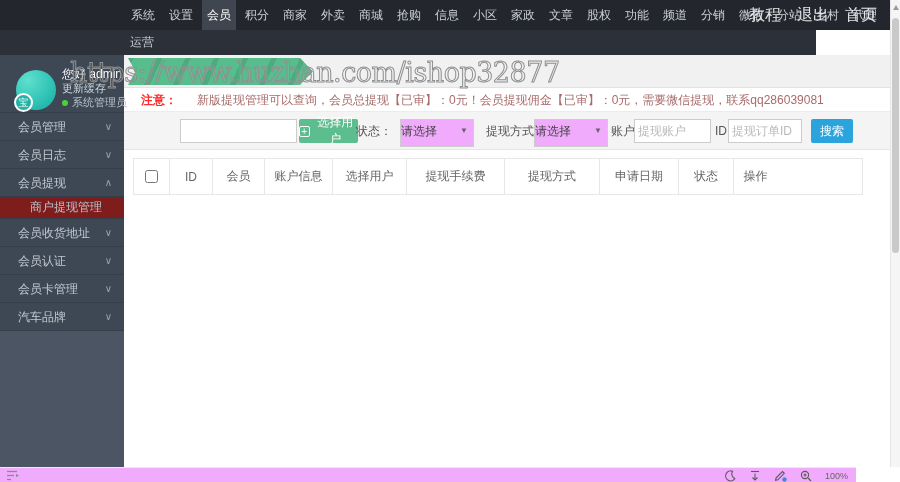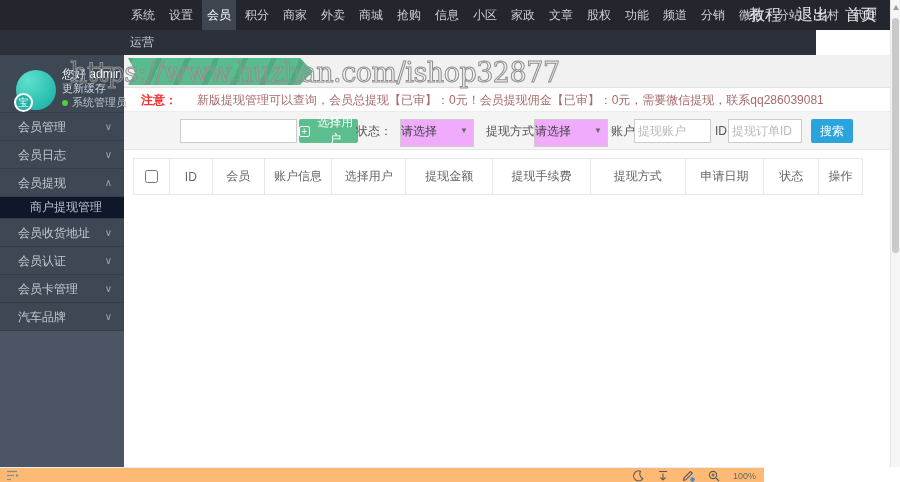--- a/index.html
+++ b/index.html
@@ -31,21 +31,21 @@
     background:#25b3a7; border:2px solid #fff; color:#fff; font-size:10px; line-height:15px; text-align:center; }
   .profile-txt { position:absolute; left:62px; top:12px; }
   .greeting { font-size:12px; color:#fff; line-height:14px; white-space:nowrap; }
   .refresh { font-size:11px; color:#cdd5dc; line-height:14px; cursor:pointer; }
   .role-line { font-size:11px; color:#b7c1ca; line-height:14px; white-space:nowrap; }
   .dot { display:inline-block; width:6px; height:6px; border-radius:50%; background:var(--online-green,#4cd137); margin-right:4px; }
   .menu-item { position:relative; height:28px; line-height:28px; padding-left:18px; font-size:12px; color:#c2cad2;
     border-bottom:1px solid #353f4b; cursor:pointer; }
   .chev { position:absolute; right:12px; top:0; font-size:10px; color:#97a2ae; }
   .submenu .sub-menu-item { position:relative; height:21px; line-height:21px; padding-left:30px; font-size:12px;
-    color:#b9c2cb; background:#0f172a; cursor:pointer; }
+    color:#b9c2cb; background:#7f1d1d; cursor:pointer; }
   .submenu .sub-menu-item.active { background:var(--sidebar-active-bg,#29323e); color:#fff; }
   .submenu .sub-menu-item.active::before { content:""; position:absolute; left:0; top:0; width:3px; height:100%; background:#fff; }
   .submenu { border-bottom:1px solid #353f4b; }
 
   
   .main { position:absolute; left:124px; top:55px; width:766px; height:412px; background:#fff; z-index:4; }
   .crumb-strip { position:absolute; left:0; top:0; width:766px; height:33px; background:#f1f1f1; border-bottom:1px solid #e2e2e2; }
   .notice { position:absolute; left:0; top:33px; width:766px; height:24px; line-height:24px; padding-left:17px;
     font-size:12px; color:#a96a6a; border-bottom:1px solid #ececec; white-space:nowrap; overflow:hidden; }
   .notice b { color:var(--notice-red,#ff2a2a); font-weight:bold; margin-right:20px; }
@@ -83,21 +83,21 @@
     font-size:27px; letter-spacing:-0.5px; color:rgba(255,255,255,0.06);
     -webkit-text-stroke:1px #8f8f8f; white-space:nowrap; }
 
   
   .scrollbar { position:absolute; right:0; top:0; width:10px; height:467px; background:#f5f5f5; border-left:1px solid #e6e6e6; z-index:70; }
   .sb-arrow-up { position:absolute; left:2px; top:5px; width:0; height:0; border-left:3px solid transparent;
     border-right:3px solid transparent; border-bottom:5px solid #9a9a9a; }
   .sb-thumb { position:absolute; left:1px; top:18px; width:7px; height:235px; background:#c9c9c9; border-radius:4px; }
 
   
-  .statusbar { position:absolute; left:0; top:467px; width:764px; height:15px; background:#fdba74; border-top:1px solid #ececec; z-index:80; }
+  .statusbar { position:absolute; left:0; top:467px; width:856px; height:15px; background:#f0abfc; border-top:1px solid #ececec; z-index:80; }
   .sb-left { position:absolute; left:6px; top:2px; }
   .sb-right { position:absolute; right:8px; top:1px; display:flex; align-items:center; gap:13px; }
   .sb-icon { display:flex; align-items:center; cursor:pointer; }
   .zoom-level { font-size:9px; color:#666; }
 </style>
 </head>
 <body>
 
 <div class="topbar">
   <div class="topnav">
@@ -210,21 +210,20 @@
 
   <div class="table-wrap">
     <div class="thead">
       <div class="th c-cb">
           <input type="checkbox" style="">
         </div>
       <div class="th c0">ID</div>
       <div class="th c1">会员</div>
       <div class="th c2">账户信息</div>
       <div class="th c3">选择用户</div>
-      <div class="th c4">提现金额</div>
       <div class="th c5">提现手续费</div>
       <div class="th c6">提现方式</div>
       <div class="th c7">申请日期</div>
       <div class="th c8">状态</div>
       <div class="th c9">操作</div>
     </div>
   </div>
 </div>
 
 <div class="watermark">

